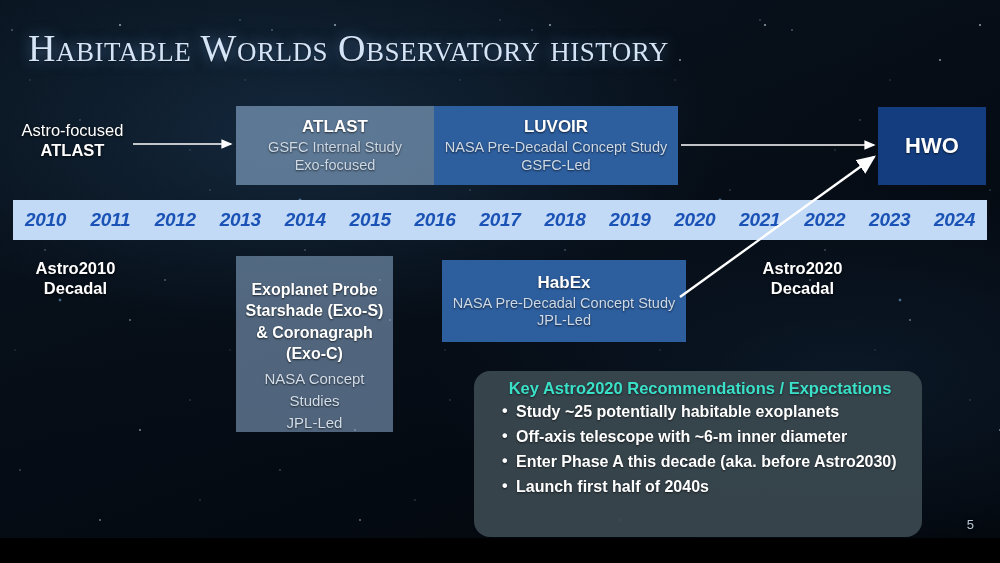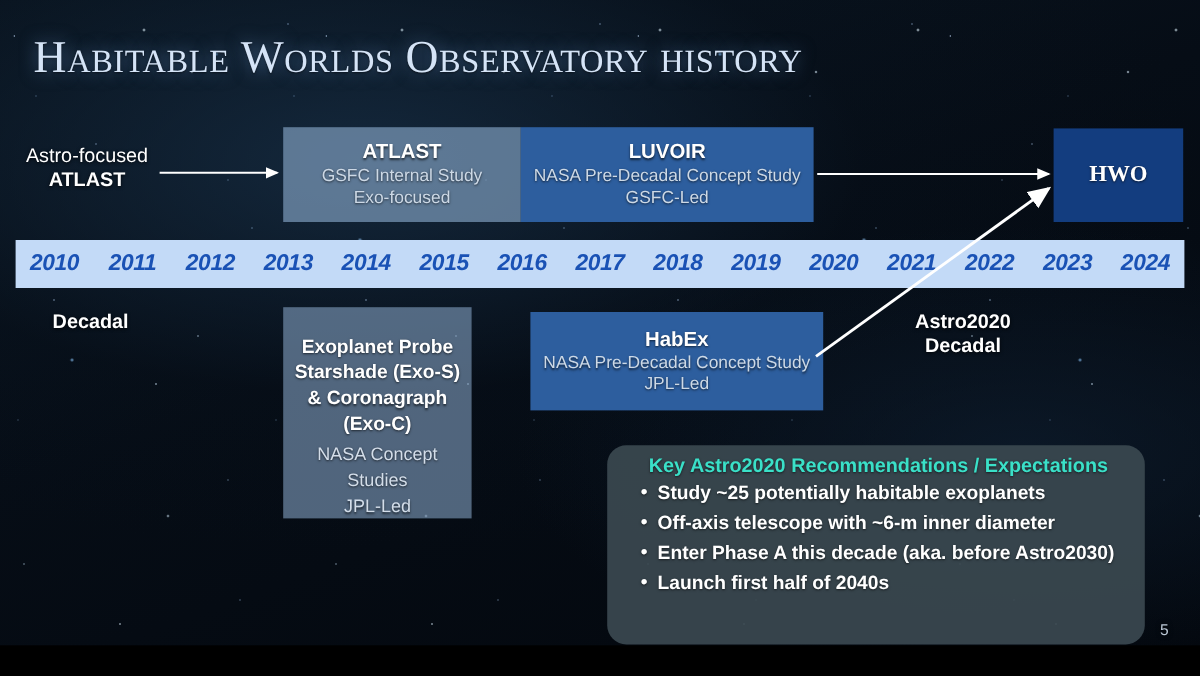--- a/index.html
+++ b/index.html
@@ -105,21 +105,21 @@
     background: rgba(122,152,185,0.72);
   }
   #box-luvoir {
     left: 434px; top: 106px; width: 244px; height: 79px;
     background: #2d5e9e;
   }
   #box-hwo {
     left: 878px; top: 107px; width: 108px; height: 78px;
     background: #133d7f;
   }
-  #box-hwo .bt { font-size: 19px; margin-bottom: 0; font-family: Liberation Serif, serif; }
+  #box-hwo .bt { font-size: 22px; margin-bottom: 0; }
 
   #box-exo {
     left: 236px; top: 256px; width: 157px; height: 176px;
     background: rgba(128,157,189,0.62);
     justify-content: flex-end;
     padding-top: 8px;
   }
   #box-exo .bt { font-size: 16px; line-height: 1.22; }
   #box-exo .bs { font-size: 15px; line-height: 1.2; margin-top: 4px; color: #d3dde9; }
 
@@ -169,21 +169,20 @@
 
   
   #rec-box {
     position: absolute;
     left: 474px; top: 371px;
     width: 448px; height: 166px;
     background: rgba(58,72,80,0.93);
     border-radius: 16px;
     box-sizing: border-box;
     padding: 8px 14px 10px 18px;
-    margin-left: 32px;
   }
   #rec-title {
     text-align: center;
     color: #3ae0c8;
     font-weight: bold;
     font-size: 16.5px;
     margin-bottom: 5px;
     text-shadow: 0 1px 2px rgba(0,0,0,0.6);
   }
   .rec-item {
@@ -255,20 +254,21 @@
     <div class="year">2018</div>
     <div class="year">2019</div>
     <div class="year">2020</div>
     <div class="year">2021</div>
     <div class="year">2022</div>
     <div class="year">2023</div>
     <div class="year">2024</div>
   </div>
 
   <div class="label" id="lbl-astro2010">
+    <div class="l1">Astro2010</div>
     <div class="l2">Decadal</div>
   </div>
 
   <div class="label" id="lbl-astro2020">
     <div class="l1">Astro2020</div>
     <div class="l2">Decadal</div>
   </div>
 
   <div class="box" id="box-exo">
     <div class="bt">Exoplanet Probe</div>

